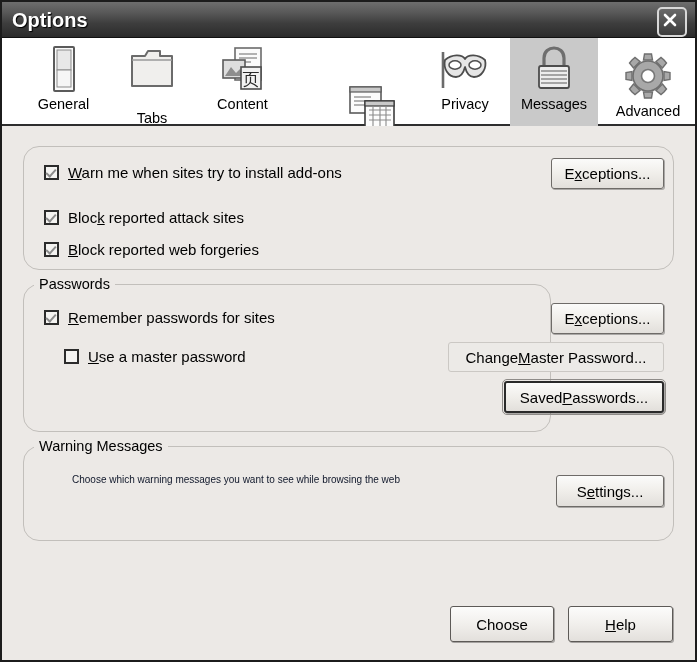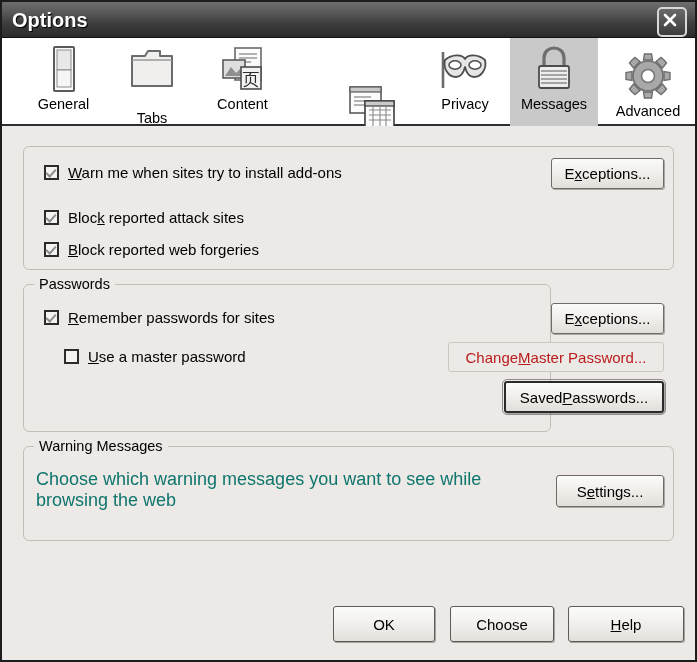--- a/index.html
+++ b/index.html
@@ -91,21 +91,21 @@
     position: absolute;
     left: 0; top: 124px;
     width: 693px;
     height: 534px;
     background: #ece9e6;
   }
 
   .groupbox {
     position: absolute;
     border: 1px solid #c2bfbb;
-    border-radius: 6px;
+    border-radius: 16px;
     background: transparent;
     box-sizing: border-box;
   }
   .group-title {
     position: absolute;
     top: -9px;
     left: 10px;
     background: #ece9e6;
     padding: 0 5px;
     font-size: 14.5px;
@@ -162,32 +162,33 @@
     box-sizing: border-box;
     white-space: nowrap;
     padding: 0;
   }
   .btn.default {
     border: 2px solid #2a2a2a;
     outline: 1px solid #8e8b88;
     outline-offset: 1px;
   }
   .btn.disabled {
-    color: #b91c1c;
+    color: #000000;
     background: #eceae7;
     border: 1px solid #cbc8c4;
     box-shadow: none;
     cursor: default;
   }
 
   .static-text {
     position: absolute;
-    font-size: 18px;
-    color: #0f766e;
+    font-size: 10px;
+    color: #0f172a;
     line-height: 21px;
+    margin-left: 36px;
   }
 
   
   .bottom-btn {
     position: absolute;
     top: 604px;
     height: 36px;
     background: linear-gradient(to bottom,#fcfcfb 0%,#f1efec 50%,#e3e0dc 100%);
     border: 1px solid #5d5a57;
     border-radius: 3px;
@@ -378,25 +379,22 @@
       <div class="static-text" style="left:12px; top:22px; width:490px;">Choose which warning messages you want to see while browsing the web</div>
 
       <button class="btn" style="left:532px; top:28px; width:108px; height:32px;">
         <span>S</span>
           <u>e</u>
           <span>ttings...</span>
       </button>
     </div>
   </div>
 
-  <button class="bottom-btn" style="left:331px; width:102px;">
-    <span>OK</span>
-  </button>
 
   <button class="bottom-btn" style="left:448px; width:104px;">
     <span>Choose</span>
   </button>
 
-  <button class="bottom-btn" style="left:566px; width:116px;">
+  <button class="bottom-btn" style="left:566px; width:105px;">
     <span><u>H</u><span>elp</span></span>
   </button>
 
 </div>
 
 </body></html>

